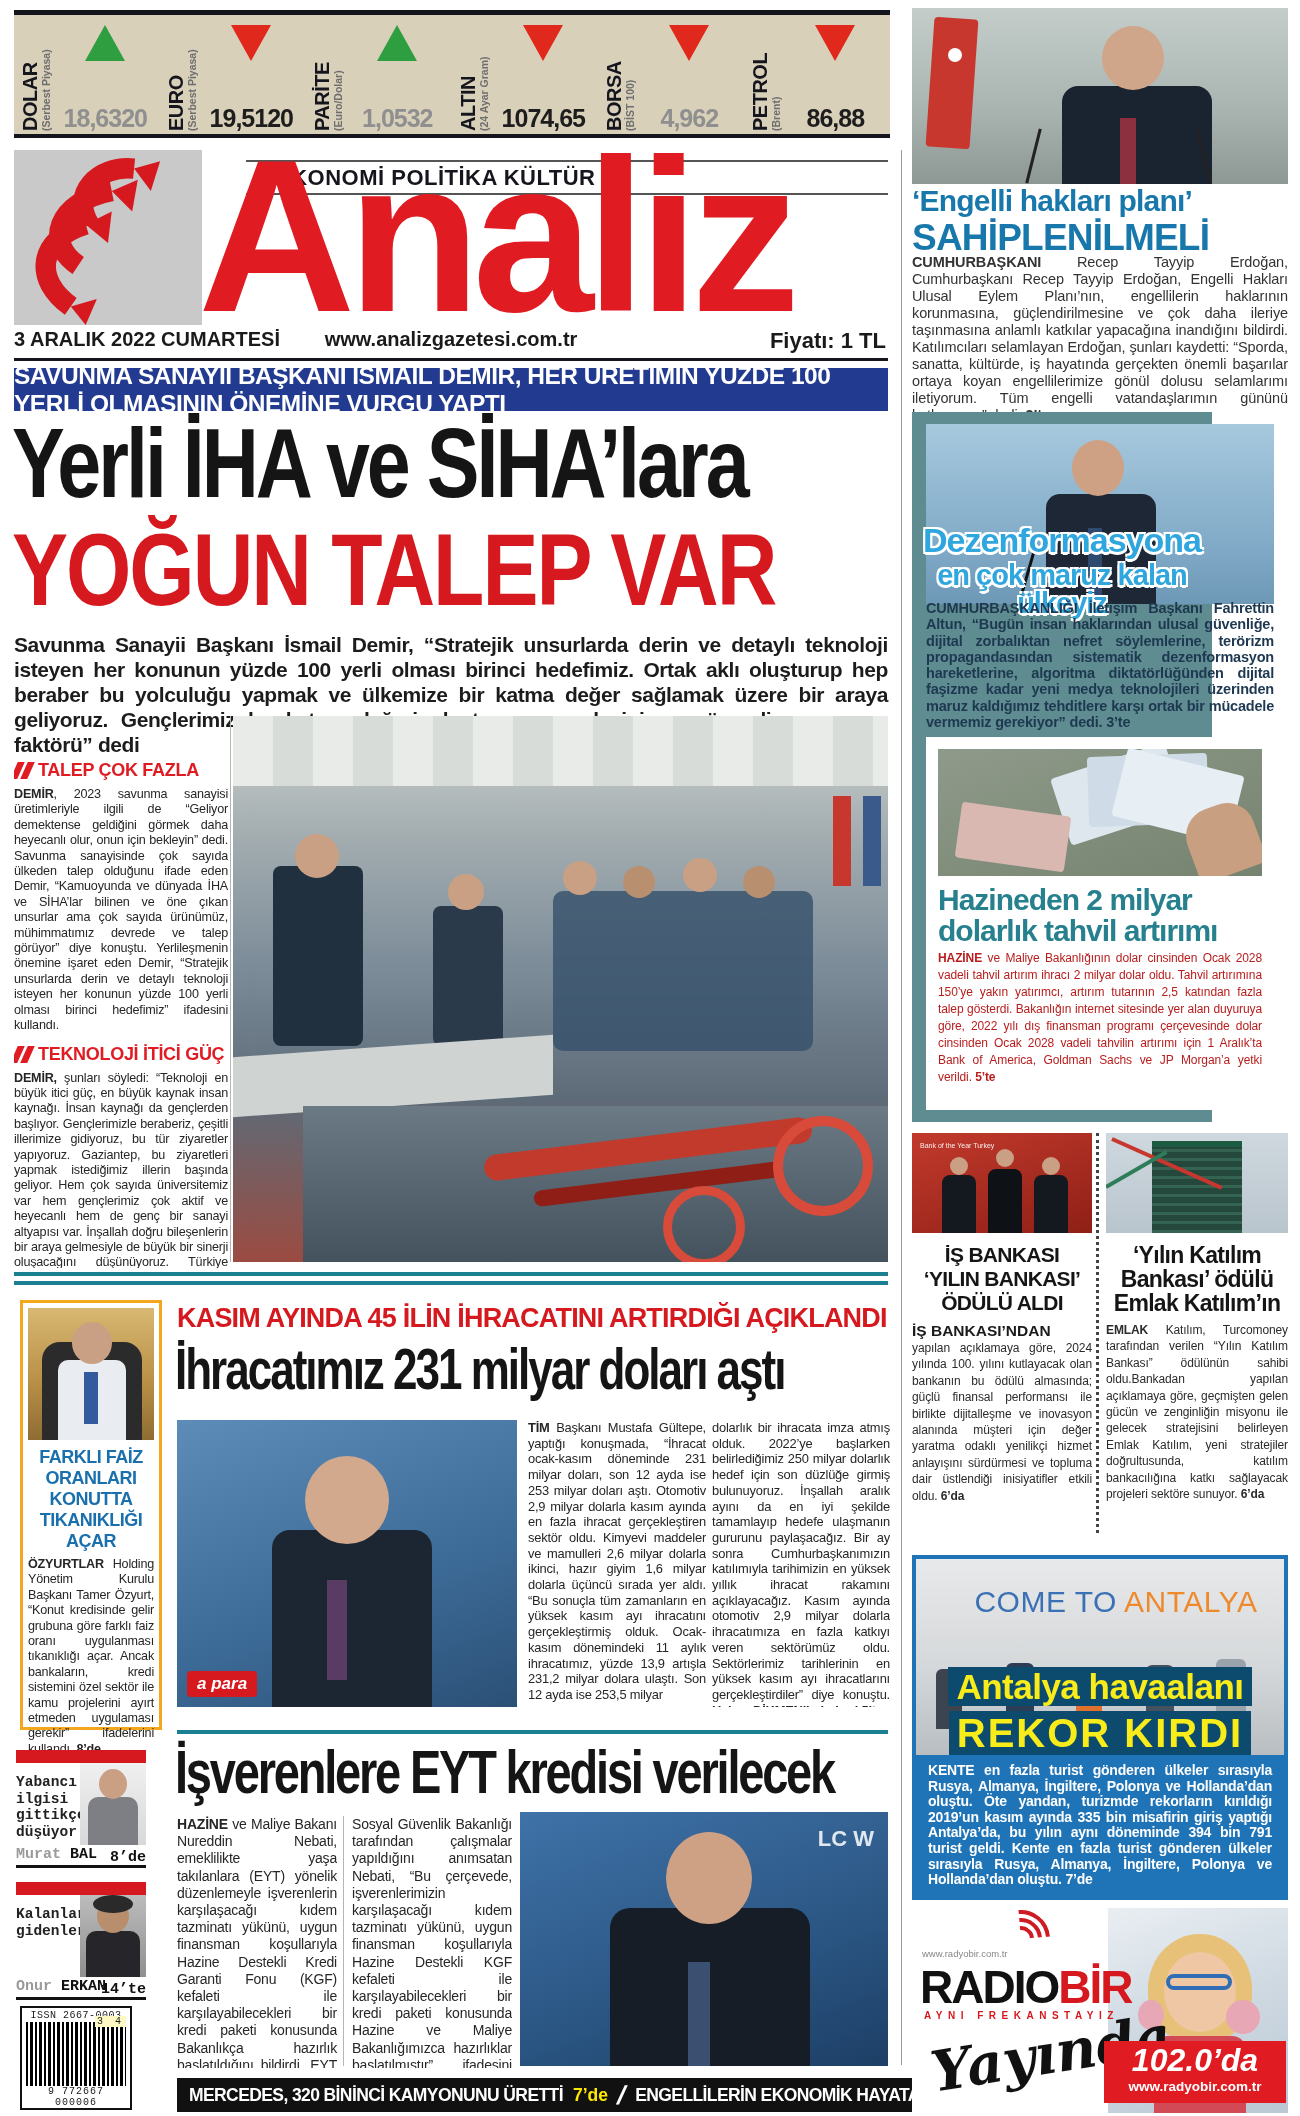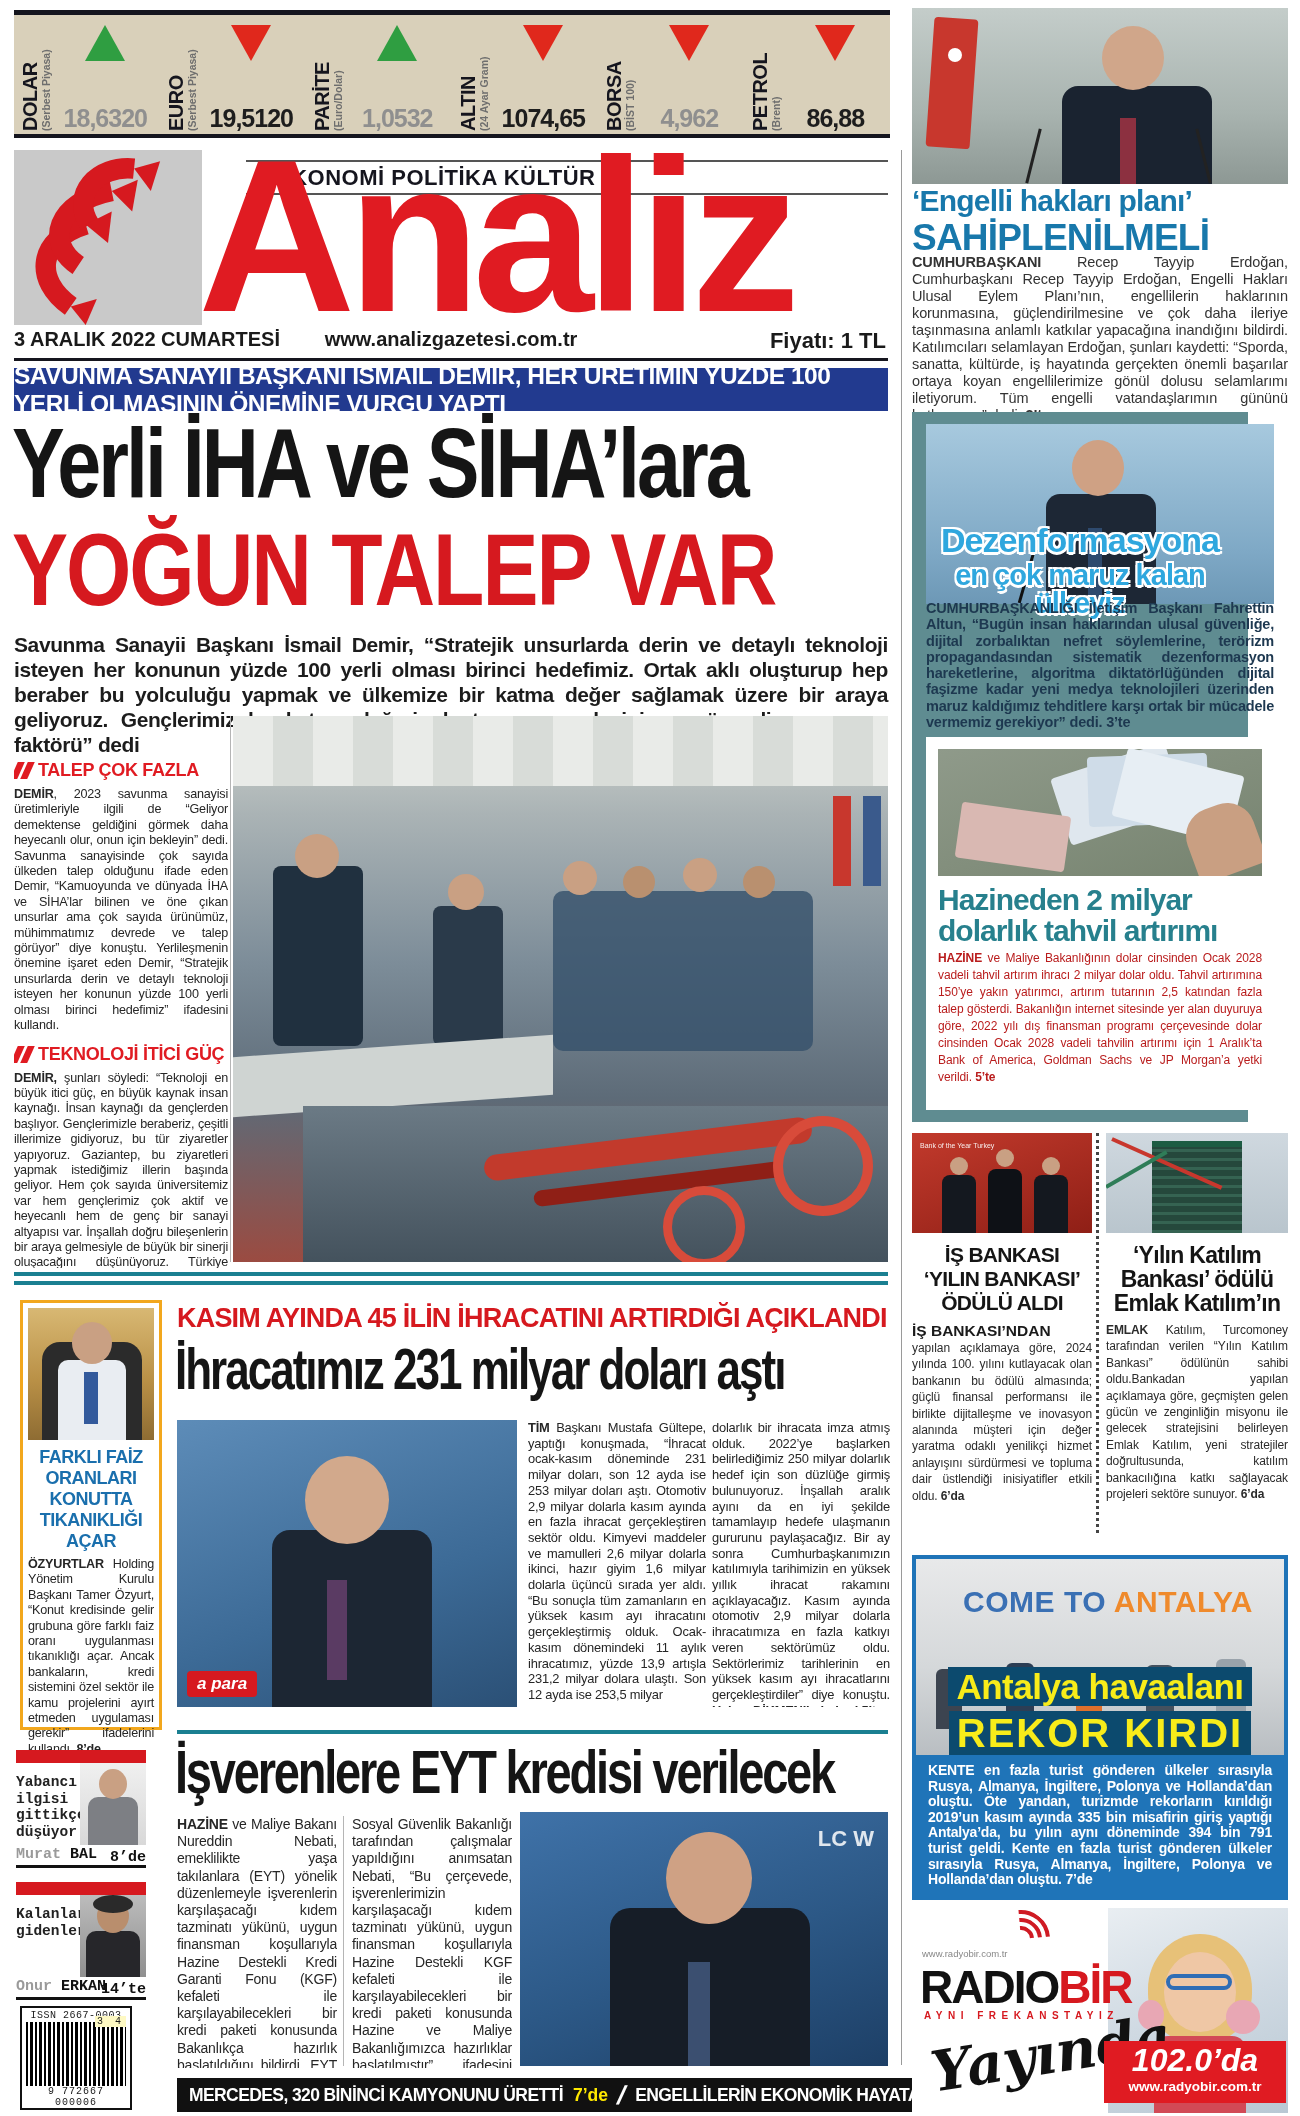--- a/index.html
+++ b/index.html
@@ -120,42 +120,42 @@
   .bc-num{font-size:10px;text-align:center;letter-spacing:1px;}
   .bc-extra{position:absolute;right:4px;top:8px;font-size:10px;letter-spacing:3px;background:#fef9c3;padding:0 2px;}
 
   
   .vdiv{left:901px;top:150px;width:1px;height:1915px;background:#9a9a9a;}
   .rc-engelli-h{left:912px;top:186px;width:376px;color:#1878ab;font-weight:800;
                 letter-spacing:-0.8px;line-height:1;}
   .rc-engelli-h .l1{font-size:30px;display:block;}
   .rc-engelli-h .l2{font-size:37px;display:block;margin-top:3px;}
   .rc-body{font-size:14.5px;line-height:17px;letter-spacing:-0.1px;color:#333;}
-  .teal-box{left:912px;top:412px;width:300px;height:710px;background:#5f8c91;padding-left:36px;}
+  .teal-box{left:912px;top:412px;width:300px;height:710px;background:#5f8c91;}
   .dez-h{position:absolute;left:0;width:100%;text-align:center;color:#2fa7de;font-weight:800;
          line-height:0.95;letter-spacing:-1px;
          text-shadow:-2px -2px 0 #fff,2px -2px 0 #fff,-2px 2px 0 #fff,2px 2px 0 #fff,0 3px 0 #fff;}
   .teal-body{position:absolute;left:14px;top:188px;width:348px;font-weight:700;font-size:14.5px;
              line-height:16.3px;color:#1d3850;letter-spacing:-0.2px;}
   .white-card{position:absolute;left:14px;top:325px;width:348px;height:373px;background:#fff;
               padding:12px;box-sizing:border-box;}
   .haz-h{color:#27808d;font-weight:800;font-size:30px;line-height:31px;letter-spacing:-1px;margin:8px 0 4px 0;}
   .haz-body{font-size:12px;line-height:17px;color:#b91c1c;letter-spacing:-0.1px;}
 
   .bank-h{font-weight:800;font-size:21px;line-height:24px;text-align:center;color:#151515;
           letter-spacing:-0.7px;}
   .bank-kick{font-weight:800;font-size:15.5px;margin-top:6px;}
   .bank-body{font-size:12px;line-height:16.4px;color:#2b2b2b;letter-spacing:-0.1px;}
   .dot-div{left:1096px;top:1133px;height:400px;border-left:3px dotted #444;}
 
   .antalya{left:912px;top:1555px;width:376px;height:345px;background:#1f74b8;
            border:4px solid #1f74b8;box-sizing:border-box;}
   .ant-photo{position:absolute;left:0;top:0;width:100%;height:196px;
              background:linear-gradient(180deg,#e8e9ea 0%,#d5d8da 55%,#b9bec2 100%);}
-  .ant-sign{position:absolute;left:8px;top:26px;width:100%;text-align:center;font-weight:700;
+  .ant-sign{position:absolute;left:16px;top:26px;width:100%;text-align:center;font-weight:400;
             font-size:30px;letter-spacing:0.5px;}
   .ant-sign .c1{color:#3a70b4;} .ant-sign .c2{color:#ef8a2c;}
   .ant-h{position:absolute;left:0;width:100%;text-align:center;line-height:1;}
   .ant-h span{display:inline-block;background:#0c4a6e;color:#f8ec1a;font-weight:800;padding:2px 8px;
               letter-spacing:-0.5px;}
   .ant-body{position:absolute;left:12px;top:204px;width:344px;color:#fff;font-weight:700;
             font-size:14px;line-height:15.6px;letter-spacing:-0.2px;}
 
   .radyo{left:912px;top:1908px;width:376px;height:205px;background:#fff;}
   .r-url{position:absolute;left:10px;top:40px;font-size:9.5px;color:#888;}

